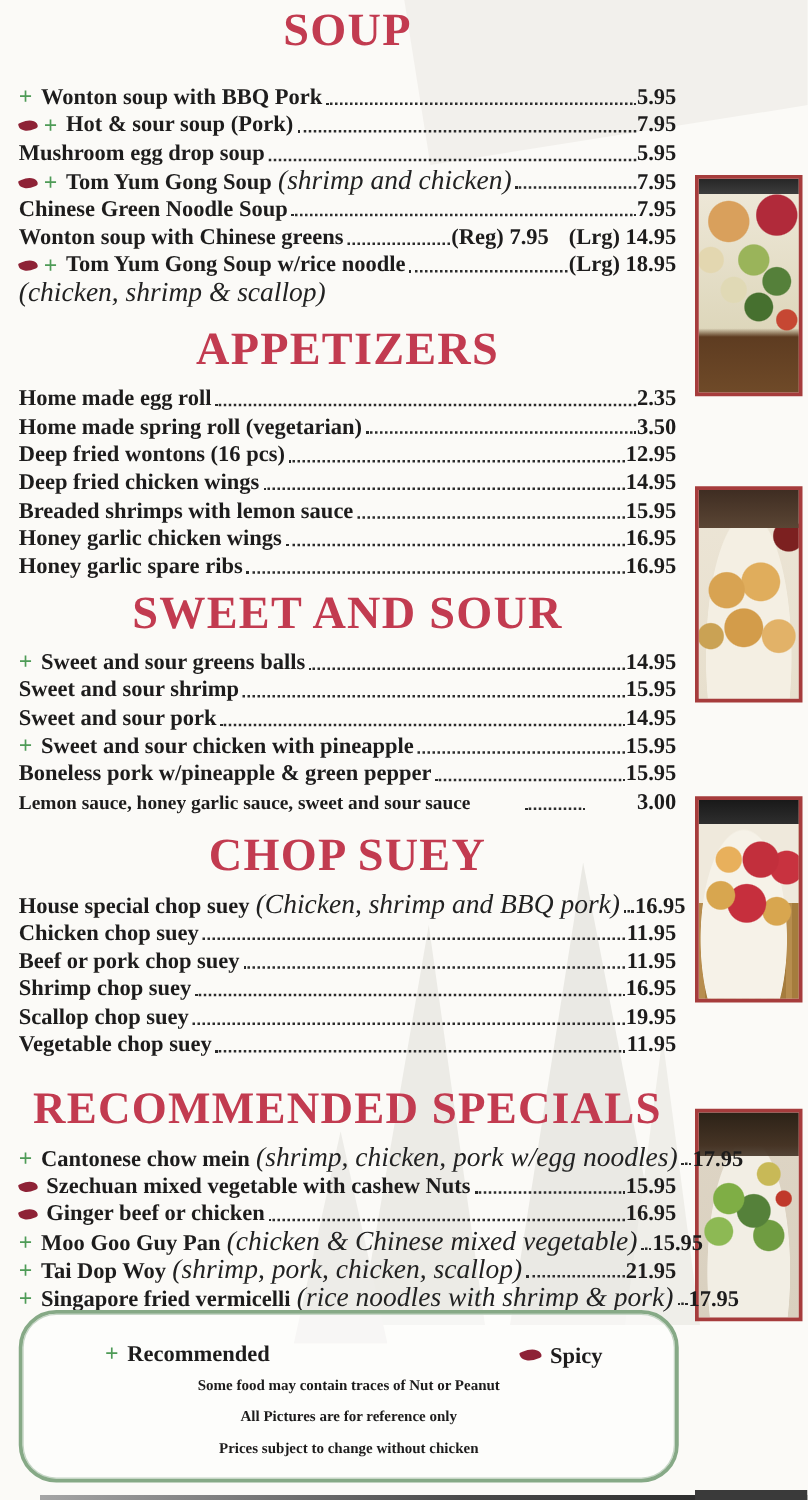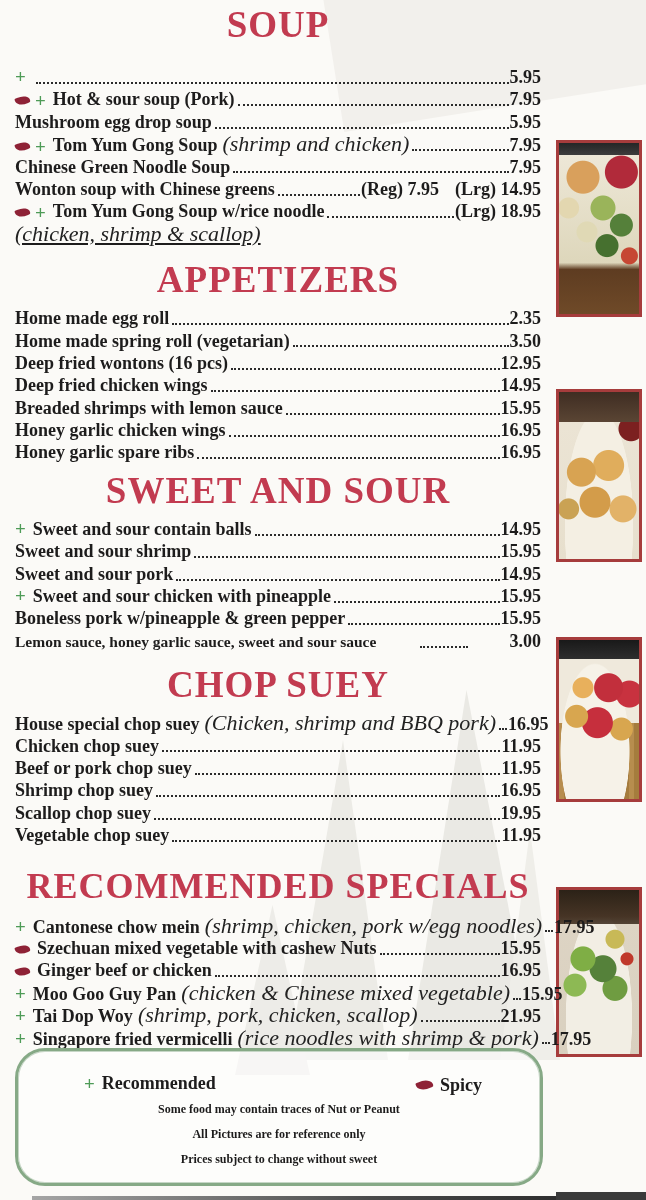--- a/index.html
+++ b/index.html
@@ -32,21 +32,21 @@
     display:flex;align-items:baseline;height:22.4px;line-height:22.4px;
     font-size:18px;font-weight:bold;color:#1d1c1c;white-space:nowrap;
   }
   .row .nm{flex:0 0 auto;}
   .row .note{flex:0 0 auto;font-style:italic;font-weight:normal;font-size:22px;margin-left:5px;color:#222;}
   .row .dots{flex:1 1 10px;border-bottom:2px dotted #2b2b2b;margin:0 1px 4.5px 3px;align-self:flex-end;min-width:8px;}
   .row .p1{flex:0 0 auto;margin-right:16px;}
   .row .price{flex:0 0 auto;text-align:right;}
   .row.small{font-size:15.5px;gap:41px;}
   .row.small .price{font-size:18px;}
-  .row.cont{font-style:italic;font-weight:normal;font-size:17px;text-decoration:underline;}
+  .row.cont{font-style:italic;font-weight:normal;font-size:17px;}
   .row.cont .note{margin-left:0;}
 
   .icons{display:inline-flex;align-items:center;gap:5px;margin-right:7px;flex:0 0 auto;}
   .plus{color:#4e9b57;font-weight:bold;font-size:19px;line-height:1;}
   .chili{display:inline-block;width:15px;height:9px;background:#8e2236;
          border-radius:1px 95% 2px 95%;transform:rotate(-24deg) skewX(-8deg);}
 
   
   .legend-box{
     position:absolute;left:15px;top:1048px;width:528px;height:138px;z-index:2;
@@ -126,20 +126,21 @@
 <div class="photo" id="ph4" title="stir-fried Chinese greens on a plate"></div>
 
 <main class="menu" id="sections">
     <section class="s0">
     <h2 class="sec-title">SOUP</h2>
     <div class="items">
         <div class="row">
     <span class="icons">
             <span class="plus">+</span>
           </span>
+    <span class="nm">Wonton soup with BBQ Pork</span>
 
     <span class="dots"></span>
 
     <span class="price">5.95</span>
   </div>
         <div class="row">
     <span class="icons">
             <span class="chili"></span>
             <span class="plus">+</span>
           </span>
@@ -263,21 +264,21 @@
   </div>
       </div>
   </section>
     <section class="s2">
     <h2 class="sec-title">SWEET AND SOUR</h2>
     <div class="items">
         <div class="row">
     <span class="icons">
             <span class="plus">+</span>
           </span>
-    <span class="nm">Sweet and sour contain balls</span>
+    <span class="nm">Sweet and sour greens balls</span>
 
     <span class="dots"></span>
 
     <span class="price">14.95</span>
   </div>
         <div class="row">
 
     <span class="nm">Sweet and sour shrimp</span>
 
     <span class="dots"></span>
@@ -446,17 +447,17 @@
       <span class="plus">+</span>
       <span>Recommended</span>
     </span>
     <span class="legend-item">
       <span class="chili"></span>
       <span>Spicy</span>
     </span>
   </div>
   <div class="legend-note">Some food may contain traces of Nut or Peanut</div>
   <div class="legend-note">All Pictures are for reference only</div>
-  <div class="legend-note">Prices subject to change without sweet</div>
+  <div class="legend-note">Prices subject to change without chicken</div>
 </div>
 
 <div class="scan-bottom"></div>
 <div class="scan-corner"></div>
 
 </body></html>

